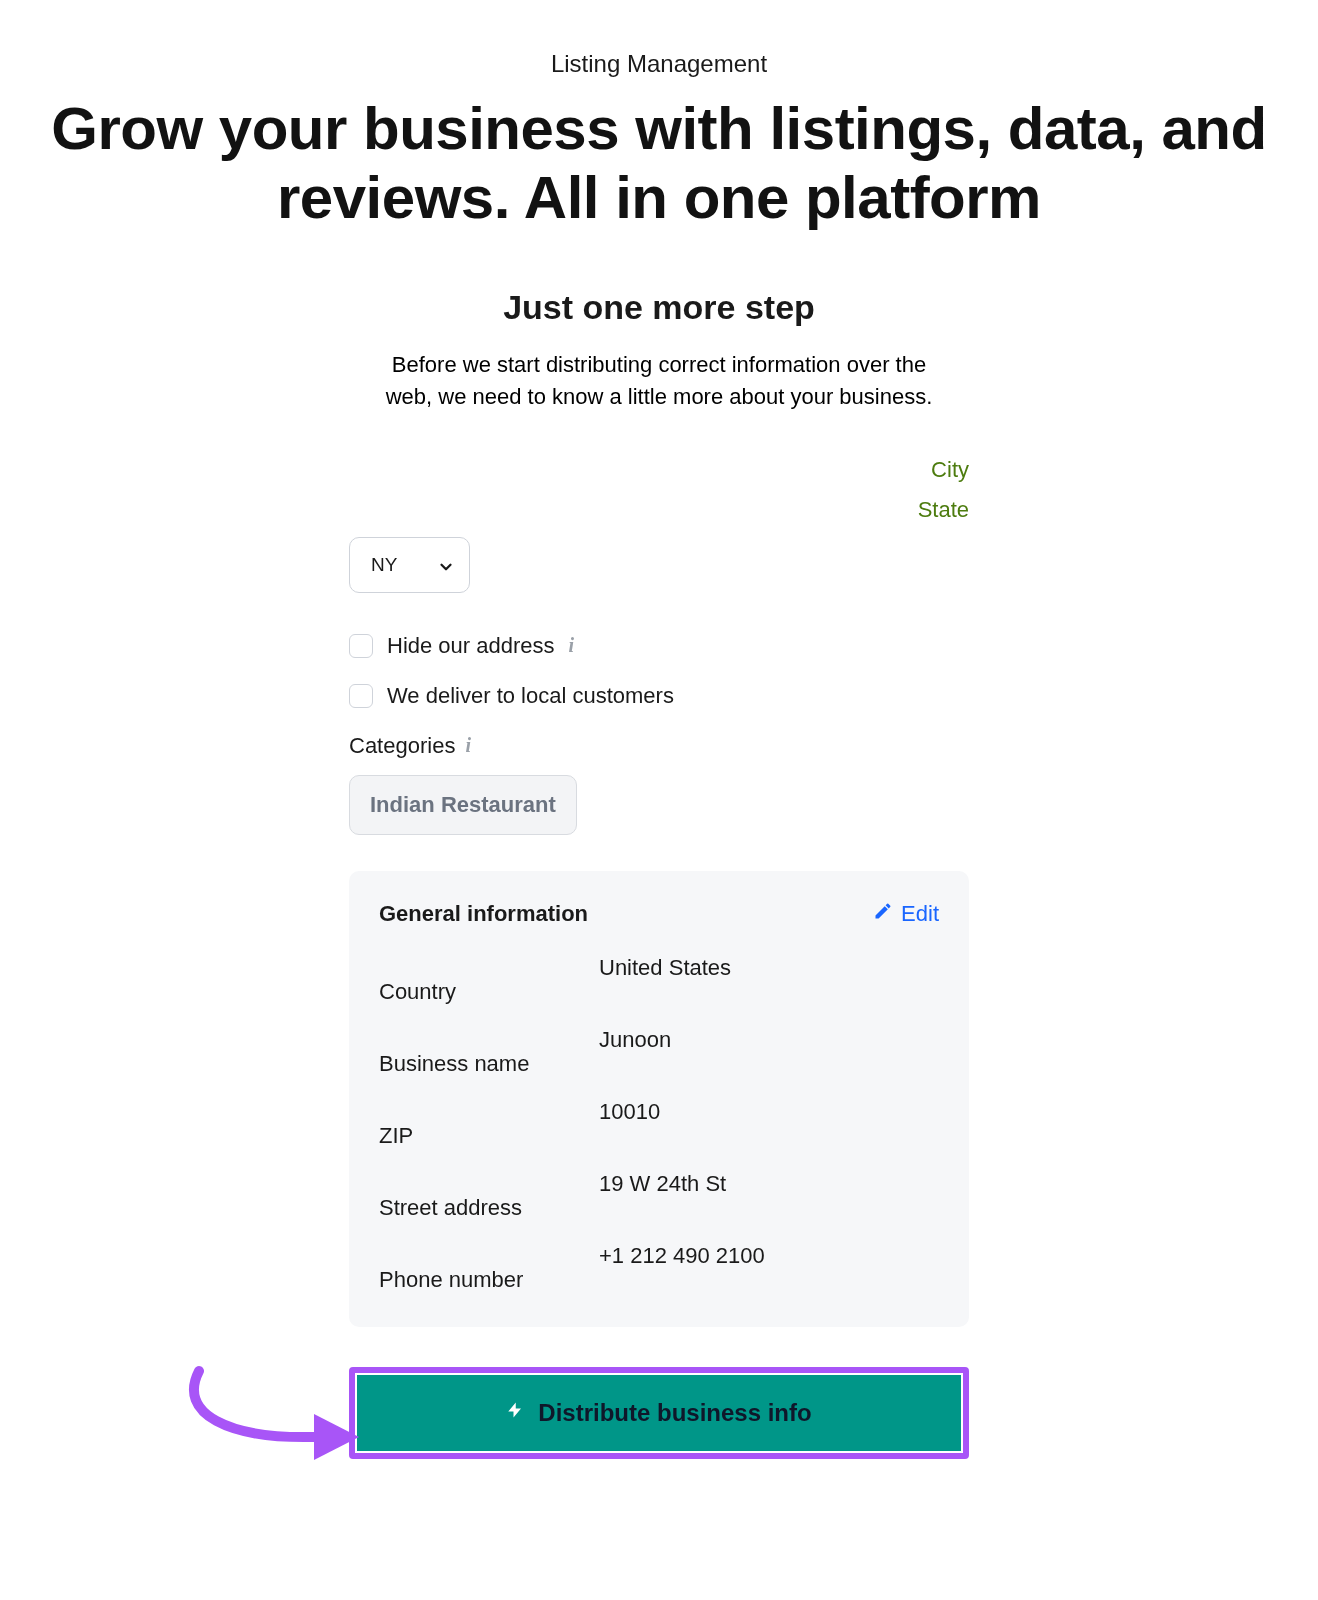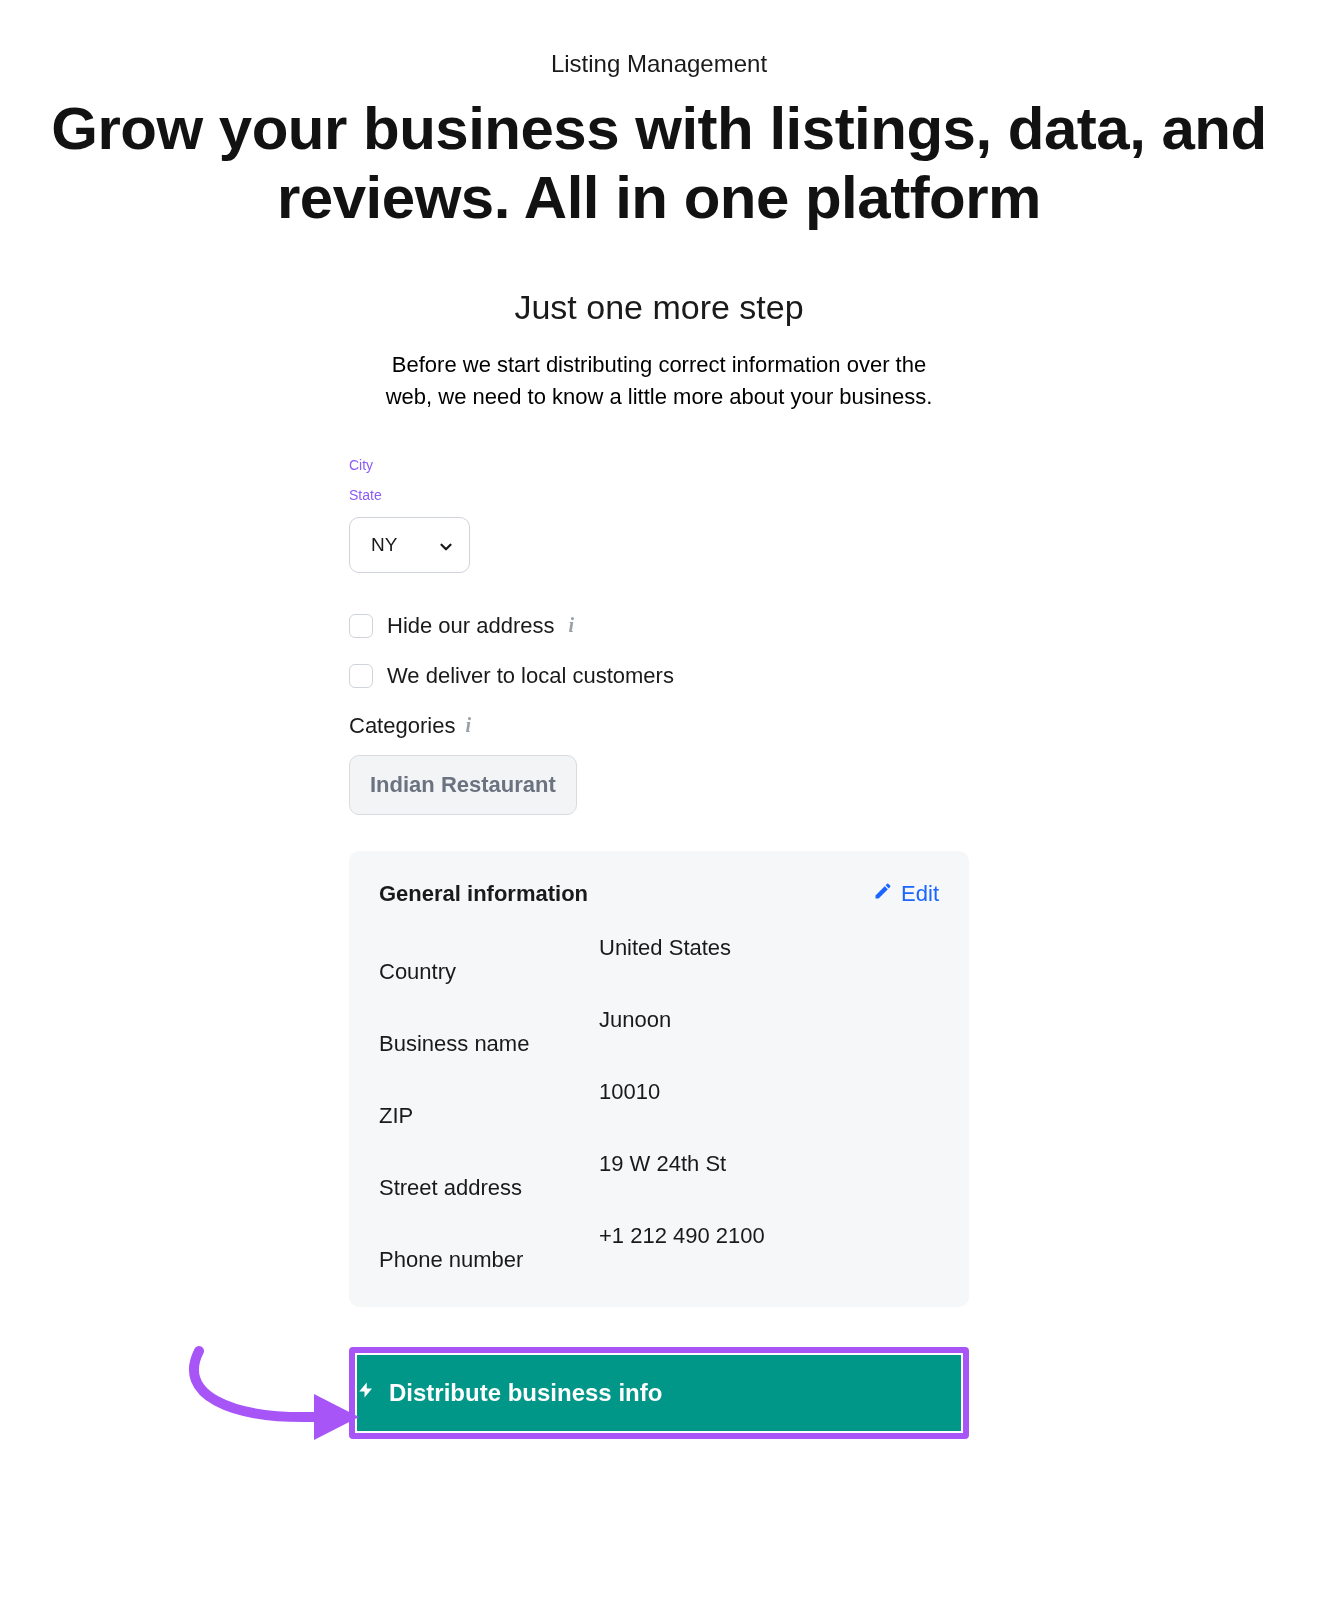--- a/index.html
+++ b/index.html
@@ -27,34 +27,35 @@
   margin-bottom: 56px;
 }
 .form-wrap {
   max-width: 620px;
   margin: 0 auto;
   position: relative;
 }
 .subheading {
   text-align: center;
   font-size: 34px;
-  font-weight: 400;
+  font-weight: 700;
   margin-bottom: 22px;
 }
 .subtext {
   text-align: center;
   font-size: 22px;
   color: #000000;
   line-height: 1.45;
   margin: 0 24px 44px;
 }
 .field-label {
-  font-size: 14px;
-  color: #8b5cf6;
+  font-size: 22px;
+  color: #4d7c0f;
   margin-bottom: 14px;
+  text-align: right;
 }
 .text-input {
   width: 100%;
   font-size: 22px;
   padding: 20px 22px;
   border: 1px solid #cfd3da;
   border-radius: 10px;
   background: #fff;
   color: #1a1a1a;
   margin-bottom: 36px;
@@ -151,24 +152,25 @@
 .kv-key { width: 220px; color: #1a1a1a; margin-top: 24px; }
 .kv-val { color: #1a1a1a; }
 .cta-highlight {
   border: 6px solid #a855f7;
   border-radius: 4px;
   padding: 2px;
 }
 .cta-button {
   display: flex;
   align-items: center;
+  justify-content: center;
   gap: 14px;
   width: 100%;
   background: #009688;
-  color: #ffffff;
+  color: #0f172a;
   font-size: 24px;
   font-weight: 700;
   padding: 22px 0;
   border: none;
   cursor: pointer;
 }
 .bolt-icon { width: 18px; height: 26px; }
 .pencil-icon { width: 20px; height: 20px; }
 .arrow-annotation {
   position: absolute;

